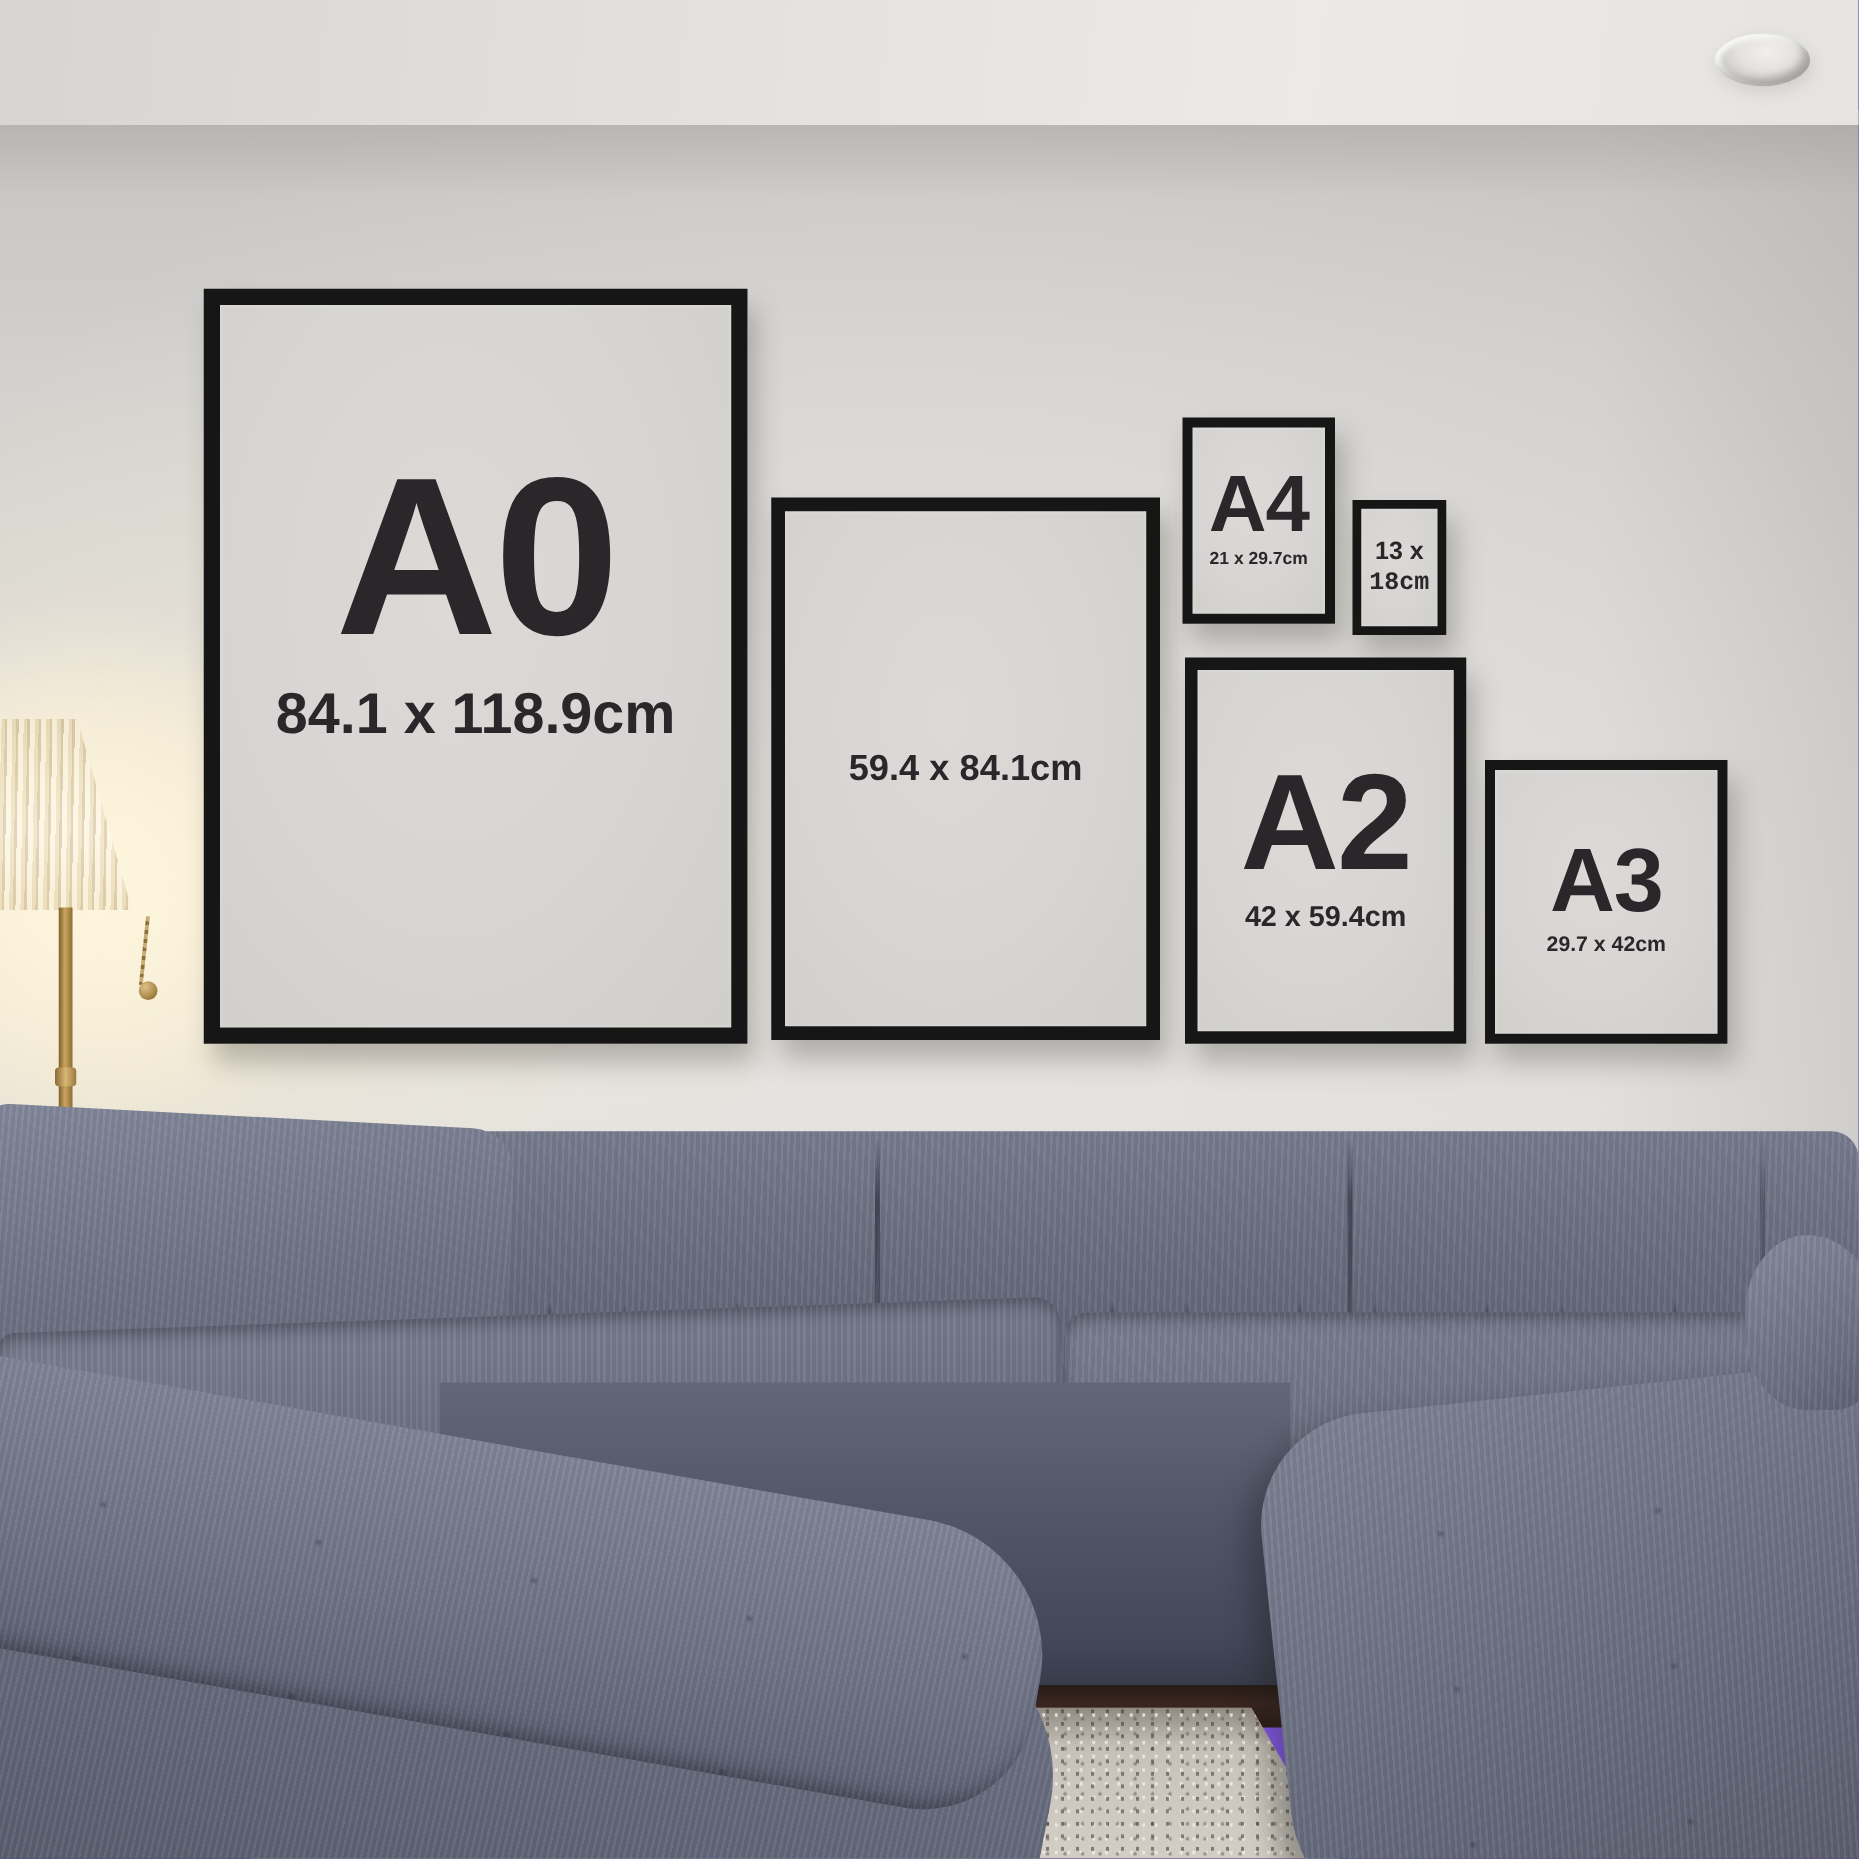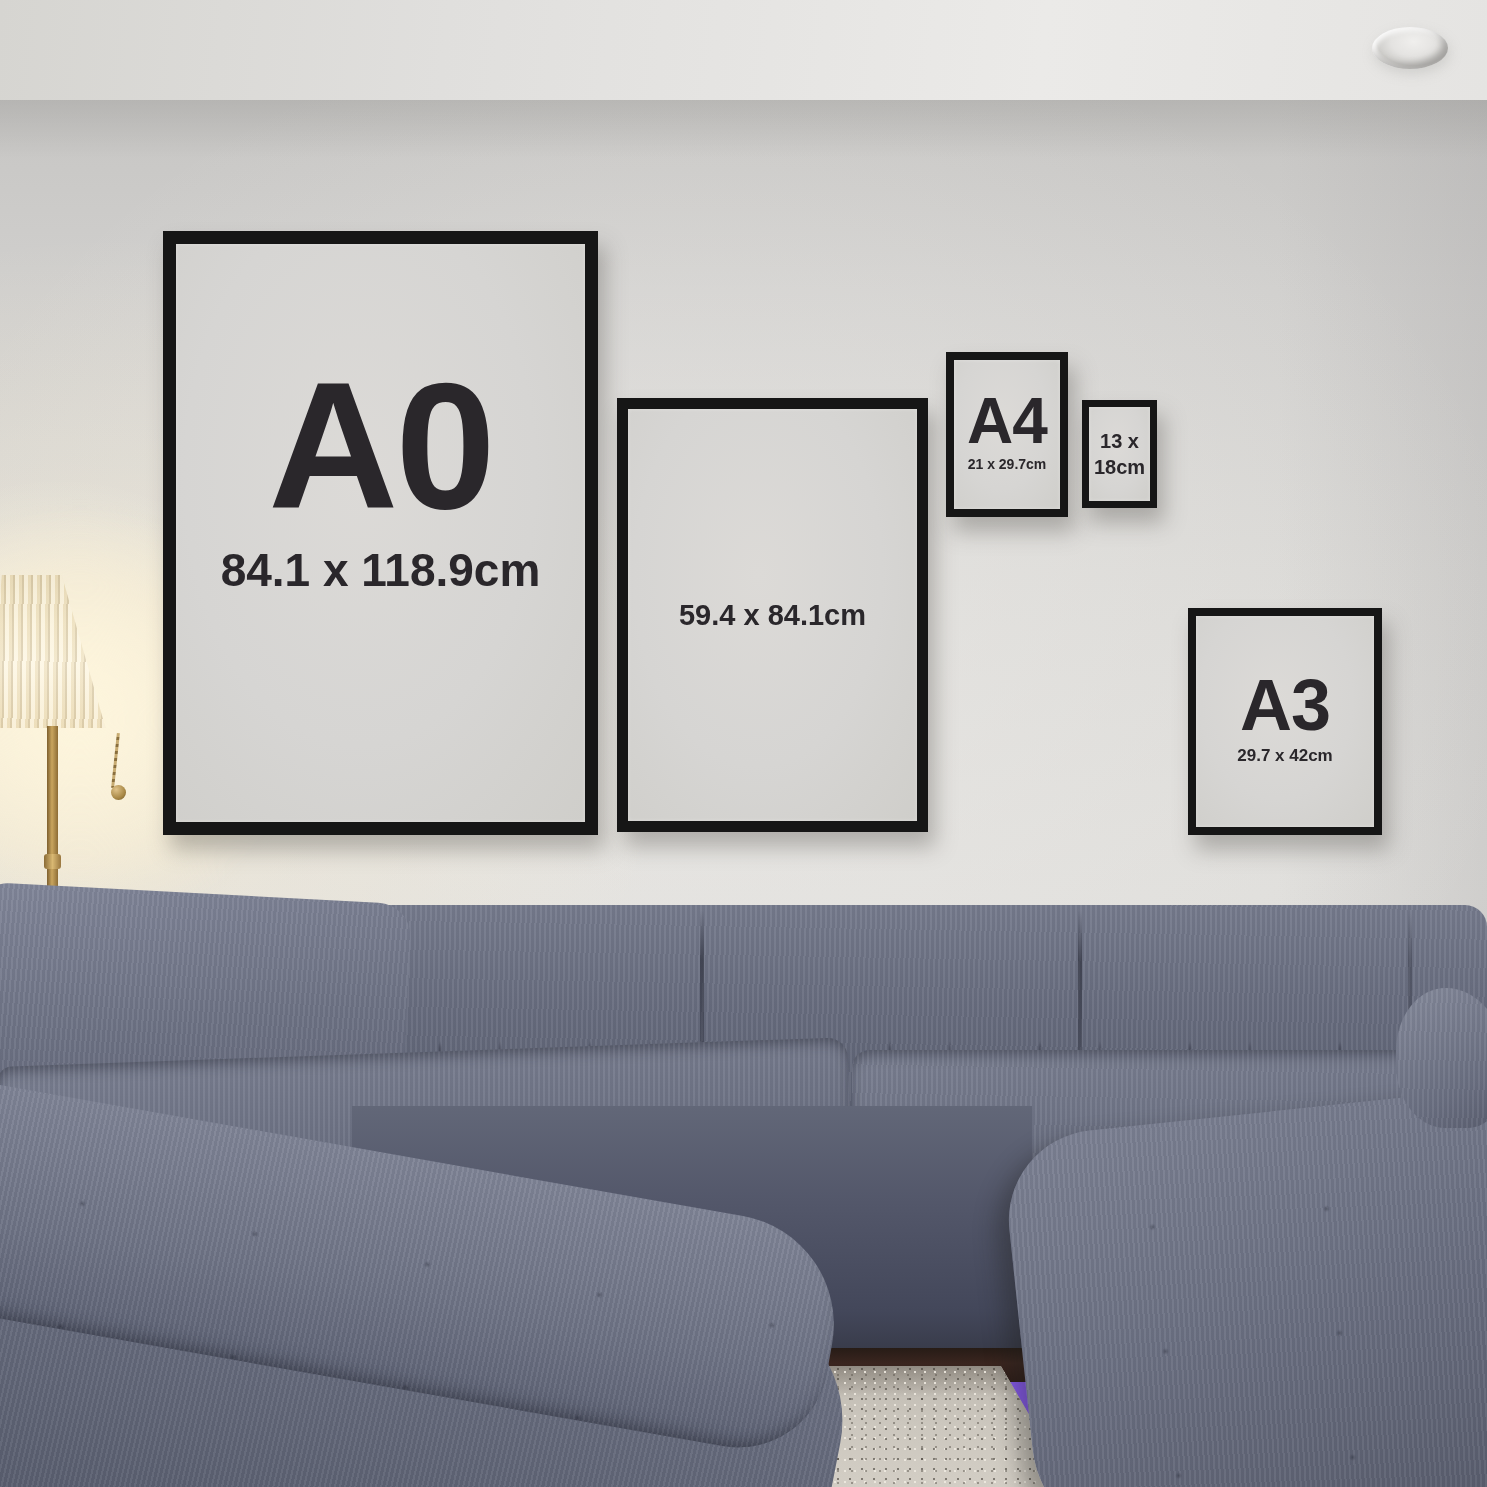--- a/index.html
+++ b/index.html
@@ -43,21 +43,21 @@
     background:radial-gradient(ellipse at 45% 40%, #dcdad7 0%, #d6d5d3 55%, #cfceca 100%);
     display:flex;flex-direction:column;align-items:center;justify-content:center;
     box-shadow:7px 15px 20px rgba(92,89,85,.38), inset 0 0 4px rgba(255,255,255,.3);
   }
   .flabel{position:static;font-weight:bold;color:#2a272b;line-height:.95;letter-spacing:-0.015em;}
   .fdims{position:static;font-weight:bold;color:#2a272b;line-height:1.1;}
   #frame-a0 {left:163px;top:231px;width:435px;height:604px;border-width:13px;padding-bottom:110px;}
   #frame-a0 .flabel{font-size:180px;}  #frame-a0 .fdims{font-size:46px;margin-top:14px;text-align:center;}
   #frame-a1 {left:617px;top:398px;width:311px;height:434px;border-width:11px;padding-bottom:14px;}
   #frame-a1 .flabel{font-size:126px;}  #frame-a1 .fdims{font-size:29px;margin-top:16px;}
-  #frame-a4 {left:946px;top:352px;width:122px;height:165px;border-width:8px;padding-bottom:6px;}
+  #frame-a4 {left:946px;top:334px;width:122px;height:165px;border-width:8px;padding-bottom:6px;}
   #frame-a4 .flabel{font-size:64px;}   #frame-a4 .fdims{font-size:14px;margin-top:5px;}
   #frame-s13{left:1082px;top:400px;width:75px;height:108px;border-width:7px;}
   #frame-s13 .fdims{font-size:20px;line-height:1.3;margin:0;text-align:center;}
   #frame-a2 {left:948px;top:526px;width:225px;height:309px;border-width:10px;padding-bottom:8px;}
   #frame-a2 .flabel{font-size:109px;}  #frame-a2 .fdims{font-size:23px;margin-top:10px;}
   #frame-a3 {left:1188px;top:608px;width:194px;height:227px;border-width:8px;padding-bottom:6px;}
   #frame-a3 .flabel{font-size:72px;}   #frame-a3 .fdims{font-size:17px;margin-top:8px;}
 
   
   .lamp{left:0;top:0;width:0;height:0;z-index:3;}
@@ -198,24 +198,28 @@
   </div>
 
   <div class="frame" id="frame-a4">
     <div class="flabel">A4</div>
     <div class="fdims">21 x 29.7cm</div>
   </div>
 
   <div class="frame" id="frame-s13">
     <div class="fdims">
       <span style="position:static;display:block;">13 x</span>
-      <span style="position:static;display:block;">18cm</span>
+      <span style="position:static;display:block;font-family:Liberation Mono, monospace;">18cm</span>
     </div>
   </div>
 
+  <div class="frame" id="frame-a2">
+    <div class="flabel">A2</div>
+    <div class="fdims">42 x 59.4cm</div>
+  </div>
 
   <div class="frame" id="frame-a3">
     <div class="flabel">A3</div>
     <div class="fdims">29.7 x 42cm</div>
   </div>
 
   <div class="lamp">
     <div class="lamp-shade"></div>
     <div class="lamp-pole"></div>
     <div class="lamp-collar"></div>

